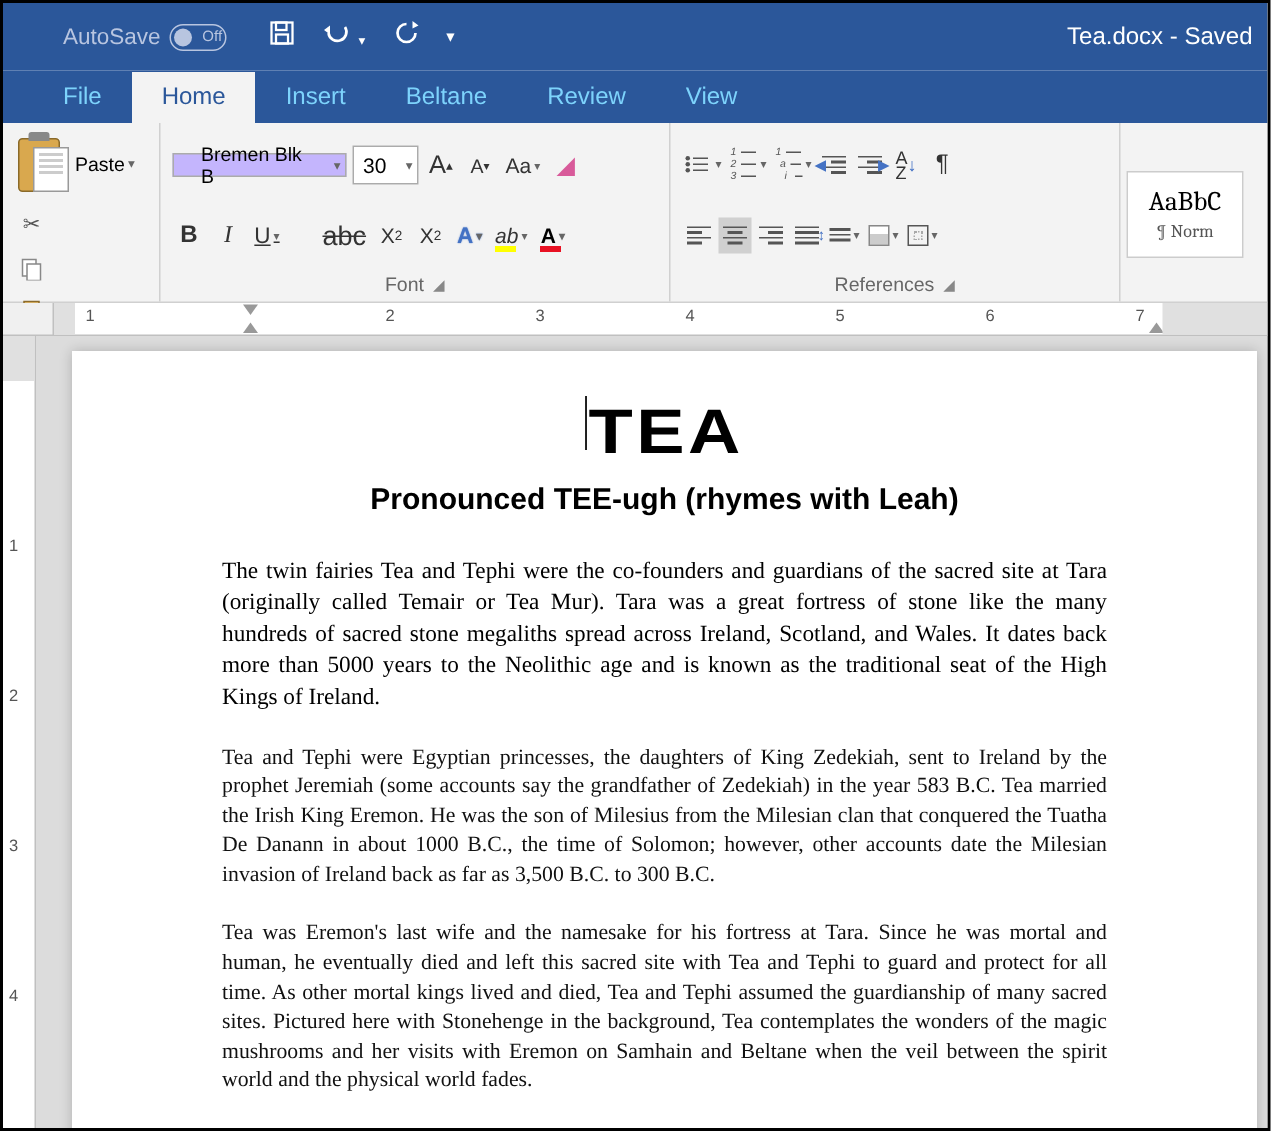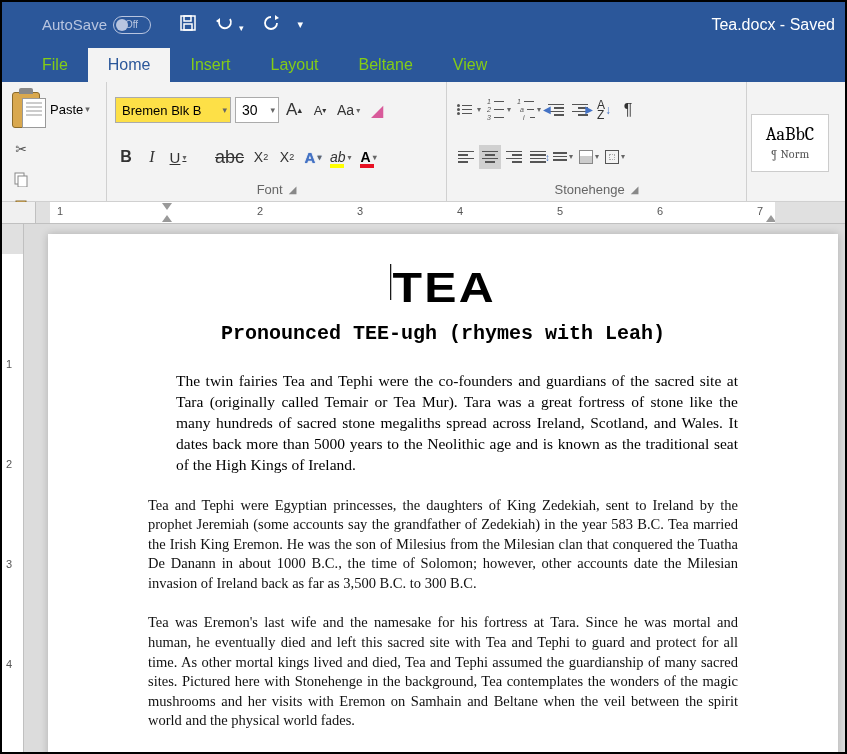--- a/index.html
+++ b/index.html
@@ -2,27 +2,27 @@
 <html><head>
 <meta charset="utf-8">
 <style>
 * { box-sizing: border-box; margin: 0; padding: 0; }
 body { font-family: "Segoe UI", Arial, sans-serif; background: #fff; width: 847px; height: 754px; overflow: hidden; border: 2px solid #000; position: relative; }
 
 .titlebar { background: #2b579a; color: #fff; height: 45px; display: flex; align-items: center; padding: 0 10px; font-size: 14px; }
 .autosave { display: flex; align-items: center; gap: 6px; color: #b8c5e0; font-size: 15px; margin-left: 30px; }
 .toggle { width: 38px; height: 18px; border: 1px solid #b8c5e0; border-radius: 9px; position: relative; display: flex; align-items: center; }
 .toggle::before { content: ""; width: 12px; height: 12px; border-radius: 50%; background: #b8c5e0; position: absolute; left: 2px; }
-.toggle-label { font-size: 10px; position: absolute; right: 12px; color: #b8c5e0; }
+.toggle-label { font-size: 10px; position: absolute; right: 2px; color: #b8c5e0; }
 .qat { display: flex; align-items: center; gap: 18px; margin-left: 28px; }
 .qat-icon { color: #fff; font-size: 16px; cursor: pointer; }
 .titlebar-right { margin-left: auto; font-size: 16px; }
 
 .tabs { background: #2b579a; height: 35px; display: flex; align-items: flex-end; padding-left: 20px; }
-.tab { color: #84cc16; padding: 8px 20px; font-size: 16px; cursor: pointer; }
+.tab { color: #7dd3fc; padding: 8px 20px; font-size: 16px; cursor: pointer; }
 .tab.active { background: #f3f3f3; color: #2b579a; }
 
 .ribbon { background: #f3f3f3; height: 120px; border-bottom: 1px solid #d0d0d0; display: flex; }
 .group { border-right: 1px solid #d0d0d0; padding: 4px 8px 2px 8px; display: flex; flex-direction: column; height: 100%; }
 .group-content { flex: 1; display: flex; flex-direction: column; justify-content: space-around; }
 .group-label { text-align: center; font-size: 13px; color: #666; padding: 2px 0; display: flex; justify-content: center; align-items: center; gap: 6px; }
 .launcher { font-size: 10px; color: #888; cursor: pointer; }
 
 .clipboard-group { width: 105px; }
 .clipboard-content { display: flex; gap: 4px; }
@@ -32,21 +32,21 @@
 .clipboard-clip { position: absolute; width: 14px; height: 6px; background: #888; top: 0; left: 7px; border-radius: 2px 2px 0 0; }
 .paper-front { position: absolute; width: 24px; height: 30px; background: #fff; border: 1px solid #999; top: 10px; left: 10px; }
 .paper-front::before { content: ""; position: absolute; top: 3px; left: 3px; right: 3px; height: 2px; background: #ccc; box-shadow: 0 4px 0 #ccc, 0 8px 0 #ccc, 0 12px 0 #ccc; }
 .paste-label { font-size: 13px; }
 .paste-caret { font-size: 9px; color: #666; }
 .clipboard-side { display: flex; flex-direction: column; gap: 8px; padding-top: 2px; }
 .side-icon { width: 22px; height: 22px; cursor: pointer; display: flex; align-items: center; justify-content: center; font-size: 14px; color: #555; }
 
 .font-group { width: 340px; }
 .font-row { display: flex; align-items: center; gap: 4px; }
-.font-name { width: 116px; height: 26px; border: 1px solid #ababab; background: #fde047; font-size: 13px; padding: 0 18px 0 6px; position: relative; display: flex; align-items: center; cursor: text; }
+.font-name { width: 116px; height: 16px; border: 1px solid #ababab; background: #c4b5fd; font-size: 13px; padding: 0 18px 0 18px; position: relative; display: flex; align-items: center; cursor: text; }
 .font-size { width: 44px; height: 26px; border: 1px solid #ababab; background: #fff; font-size: 14px; padding: 0 14px 0 6px; display: flex; align-items: center; cursor: text; }
 .combo-caret { position: absolute; right: 3px; font-size: 9px; color: #666; pointer-events: none; }
 .rb { min-width: 22px; height: 24px; display: flex; align-items: center; justify-content: center; cursor: pointer; font-size: 14px; color: #333; position: relative; padding: 0 2px; }
 .rb .dd { font-size: 8px; color: #666; margin-left: 2px; }
 .bold { font-weight: bold; font-size: 16px; }
 .italic { font-style: italic; font-family: Georgia, serif; font-size: 16px; }
 .underline { text-decoration: underline; font-size: 15px; }
 .strike { text-decoration: line-through; font-size: 18px; margin-left: 20px; }
 .sub { font-size: 14px; }
 .sup { font-size: 14px; }
@@ -87,22 +87,22 @@
 .indent-marker.top { border-left: 5px solid transparent; border-right: 5px solid transparent; border-top: 7px solid #999; }
 .indent-marker.bottom { top: 12px; border-left: 5px solid transparent; border-right: 5px solid transparent; border-bottom: 7px solid #999; }
 
 .vruler { position: absolute; top: 22px; left: 0; width: 22px; bottom: 0; background: #fff; border-right: 1px solid #c0c0c0; }
 .vruler .gray-section { background: #e0e0e0; width: 100%; }
 .vtick-major { position: absolute; left: 4px; font-size: 11px; color: #555; transform: translateY(-50%); }
 
 .page { position: absolute; top: 32px; left: 46px; width: 790px; background: #fff; box-shadow: 0 0 8px rgba(0,0,0,.2); padding: 30px 100px 40px 100px; min-height: 700px; }
 .doc-title { font-family: Impact, "Arial Black", sans-serif; font-size: 42px; text-align: center; letter-spacing: 2px; transform: scaleX(1.15); font-weight: 900; }
 .doc-title::before { content: ""; display: inline-block; width: 1px; height: 36px; background: #000; vertical-align: text-top; margin-right: 1px; }
-.doc-subtitle { font-family: Liberation Mono, monospace; font-size: 20px; font-weight: bold; text-align: center; margin-top: 10px; }
-.para { font-family: Georgia, "Times New Roman", serif; font-size: 15.5px; line-height: 1.35; text-align: justify; margin-top: 26px; color: #000; margin-left: 28px; }
+.doc-subtitle { font-family: Liberation Sans, sans-serif; font-size: 20px; font-weight: bold; text-align: center; margin-top: 10px; }
+.para { font-family: Georgia, "Times New Roman", serif; font-size: 15.5px; line-height: 1.35; text-align: justify; margin-top: 26px; color: #000; }
 .para2 { font-family: Georgia, "Times New Roman", serif; font-size: 14.5px; line-height: 1.35; text-align: justify; margin-top: 20px; color: #111; }
 </style>
 </head>
 <body>
 
 <div class="titlebar">
   <div class="autosave">
     <span>AutoSave</span>
     <span class="toggle">
         <span class="toggle-label">Off</span>
@@ -124,22 +124,22 @@
         </svg></span>
     <span class="qat-icon" style="font-size:11px">▾</span>
   </div>
   <div class="titlebar-right">Tea.docx - Saved</div>
 </div>
 
 <div class="tabs">
   <div class="tab">File</div>
   <div class="tab active">Home</div>
   <div class="tab">Insert</div>
-  <div class="tab">Layout</div>
   <div class="tab">Beltane</div>
+  <div class="tab">Review</div>
   <div class="tab">View</div>
 </div>
 
 <div class="ribbon">
 
   <div class="group clipboard-group">
     <div class="group-content clipboard-content">
       <div class="paste-btn">
         <div class="paste-icon">
           <div class="clipboard-back"></div>
@@ -357,21 +357,21 @@
             <span class="shade"></span>
             <span class="dd">▾</span>
           </div>
         <div class="rb">
             <span class="border-i"></span>
             <span class="dd">▾</span>
           </div>
       </div>
     </div>
     <div class="group-label">
-        <span>Stonehenge</span> 
+        <span>References</span> 
         <span class="launcher">◢</span>
       </div>
   </div>
 
   <div class="group styles-group">
     <div class="group-content">
       <div class="style-preview">
         <span>AaBbC</span>
         <span class="style-caption">¶ Norm</span>
       </div>

